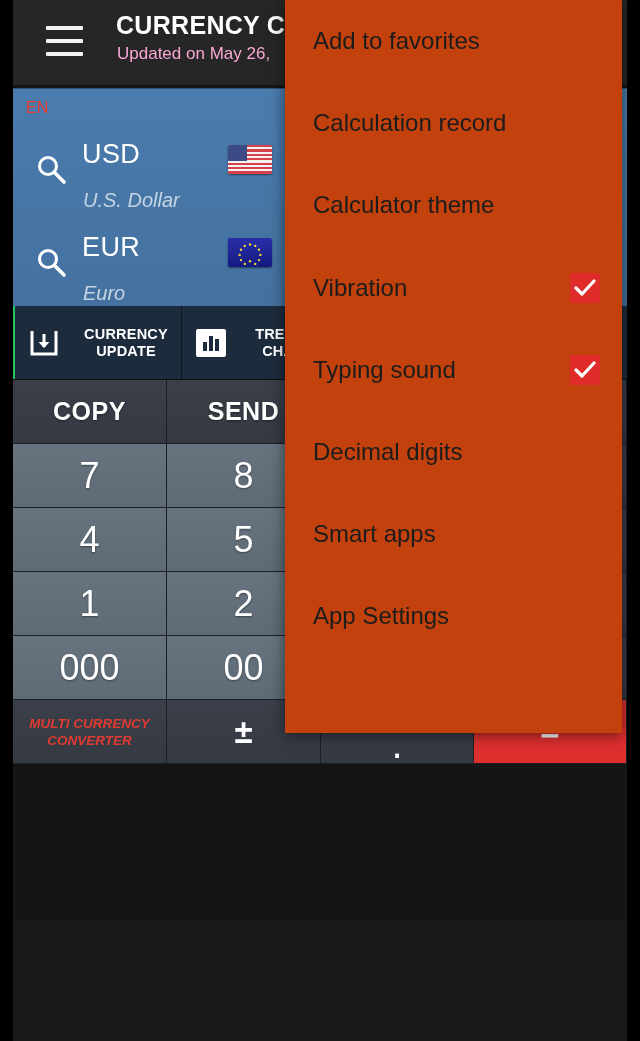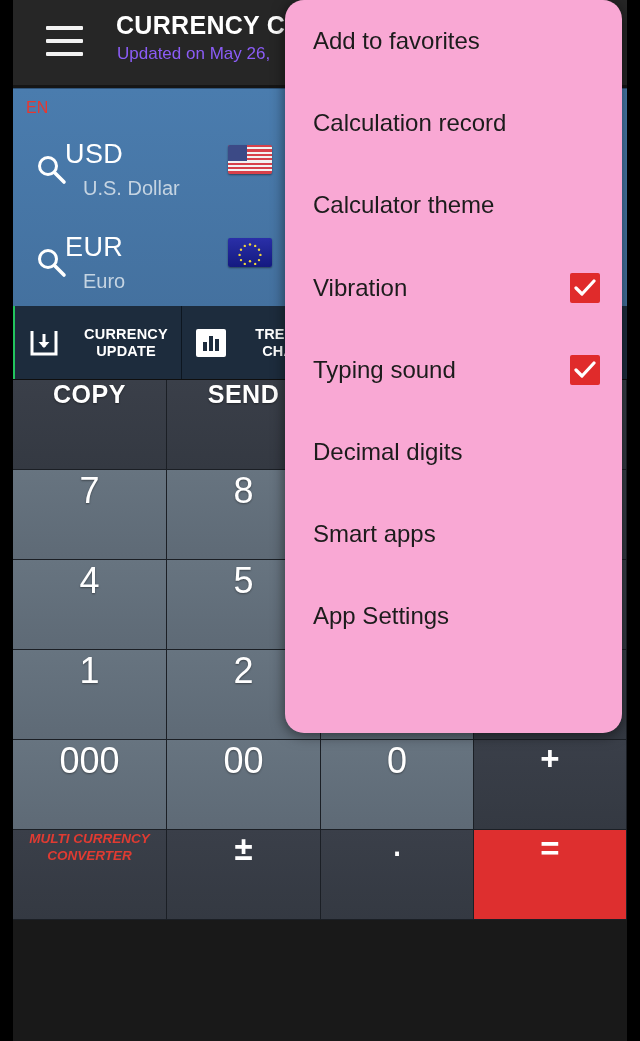--- a/index.html
+++ b/index.html
@@ -55,21 +55,21 @@
     font-size: 25px;
     font-weight: bold;
     color: #ffffff;
     letter-spacing: 0.3px;
     white-space: nowrap;
   }
   #subtitle {
     position: absolute;
     left: 104px; top: 44px;
     font-size: 17px;
-    color: #8b5cf6;
+    color: #f9a8d4;
     white-space: nowrap;
   }
 
   
   #currency-panel {
     position: absolute;
     left: 0; top: 88px;
     width: 614px; height: 218px;
     background: linear-gradient(180deg,#4a7cae 0%,#44719f 100%);
     border-top: 1px solid #30547a;
@@ -89,30 +89,31 @@
   #cur-row-0 { top: 42px; }
   #cur-row-1 { top: 135px; }
   .cur-search {
     position: absolute;
     left: 22px; top: 22px;
     width: 34px; height: 34px;
   }
   .cur-search svg { display:block; }
   .cur-code {
     position: absolute;
-    left: 52px; top: 8px;
+    left: 69px; top: 8px;
     font-size: 27px;
     color: #ffffff;
     letter-spacing: 0.4px;
   }
   .cur-name {
     position: absolute;
-    left: 70px; top: 46px;
+    left: 70px; top: 58px;
     font-size: 20px;
     color: #c5d4e2;
+    font-style: italic;
   }
   .flag {
     position: absolute;
     right: 355px; top: 14px;
     width: 44px; height: 29px;
     border-radius: 2px;
     overflow: hidden;
     box-shadow: 0 1px 2px rgba(0,0,0,0.45);
   }
   
@@ -175,24 +176,25 @@
 
   
   #keypad {
     position: absolute;
     left: 0; top: 379px;
     width: 614px;
     border-top: 1px solid #0f0f0f;
   }
   .kp-row { display: flex; }
   .kp-cell {
-    height: 90px;
+    height: 64px;
     border-right: 1px solid #1b1f25;
     border-bottom: 1px solid #1b1f25;
     display: flex;
+    align-items: center;
     justify-content: center;
     color: #ffffff;
     cursor: pointer;
     position: relative;
     box-sizing: border-box;
   }
   .c0 { flex: 0 0 154px; }
   .c1 { flex: 0 0 154px; }
   .c2 { flex: 0 0 153px; }
   .c3 { flex: 0 0 153px; }
@@ -235,24 +237,23 @@
     line-height: 0;
     position: relative;
     top: 12px;
   }
 
   
   #menu {
     position: absolute;
     left: 285px; top: 0;
     width: 337px; height: 733px;
-    background: #f9a8d4;
+    background: #c2410c;
     box-shadow: 0 2px 14px rgba(0,0,0,0.55);
     z-index: 50;
-    border-radius: 19px;
   }
   .menu-item {
     position: relative;
     height: 82.2px;
     display: flex;
     align-items: center;
     padding-left: 28px;
     padding-right: 22px;
     cursor: pointer;
     box-sizing: border-box;

